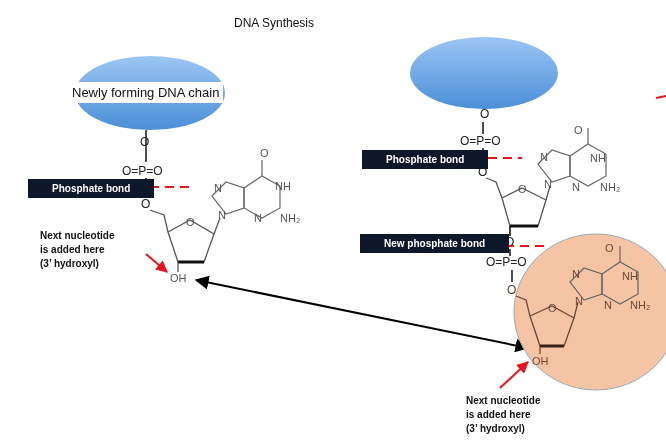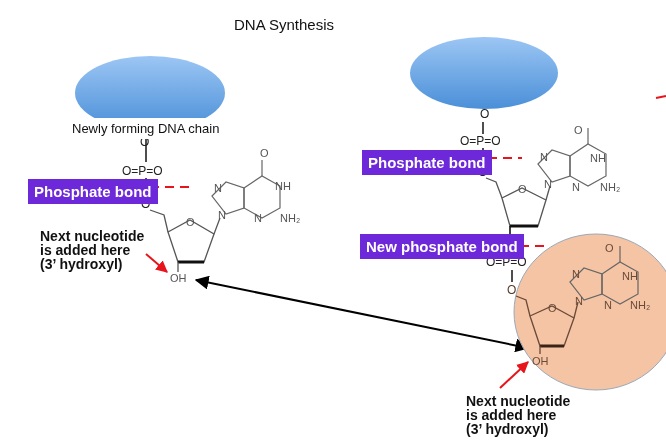--- a/index.html
+++ b/index.html
@@ -1,21 +1,21 @@
 <!DOCTYPE html>
 <html><head>
 <meta charset="utf-8">
 <style>
   html, body { margin: 0; padding: 0; background: #ffffff; }
   body { width: 666px; height: 446px; position: relative; overflow: hidden; font-family: "Liberation Sans", sans-serif; }
   #stage { position: absolute; left: 0; top: 0; width: 666px; height: 446px; }
-  .title { position: absolute; left: 234px; top: 16px; font-size: 15px; color: #111; }
+  .title { position: absolute; left: 234px; top: 16px; font-size: 12px; color: #111; }
   .chain-label { position: absolute; font-size: 13px; color: #111; background: #fff; white-space: nowrap; padding: 3px 4px; }
-  .red-tag { position: absolute; background: #6d28d9; color: #fff; font-weight: bold; font-size: 15px; padding: 4px 6px; white-space: nowrap; }
-  .note { position: absolute; font-weight: bold; font-size: 14px; line-height: 14px; color: #111; }
+  .red-tag { position: absolute; background: #0f172a; color: #fff; font-weight: bold; font-size: 10px; padding: 4px 24px; white-space: nowrap; }
+  .note { position: absolute; font-weight: bold; font-size: 10px; line-height: 14px; color: #111; }
   svg text { font-family: "Liberation Sans", sans-serif; }
 </style>
 </head>
 <body>
 
 <div id="stage">
 
   <div class="title">DNA Synthesis</div>
 
   <svg width="666" height="446" style="position:absolute;left:0;top:0;">
@@ -113,21 +113,21 @@
     <text x="605" y="252" font-size="11" fill="#6a4a38">O</text>
     <text x="622" y="280" font-size="11" fill="#6a4a38">NH</text>
     <text x="604" y="309" font-size="11" fill="#6a4a38">N</text>
     <text x="630" y="309" font-size="11" fill="#6a4a38">NH₂</text>
 
     <line x1="500" y1="388" x2="528" y2="362" stroke="#e8141b" stroke-width="2" marker-end="url(#arrowRed)"></line>
 
     <line x1="656" y1="98" x2="666" y2="96" stroke="#e8141b" stroke-width="2"></line>
   </svg>
 
-  <div class="chain-label" style="left:68px;top:82px;margin-top:36px;">Newly forming DNA chain</div>
+  <div class="chain-label" style="left:68px;top:82px;">Newly forming DNA chain</div>
   <div class="red-tag" style="left:28px;top:179px;">Phosphate bond</div>
   <div class="note" style="left:40px;top:229px;">
     <div>Next nucleotide</div>
     <div>is added here</div>
     <div>(3’ hydroxyl)</div>
   </div>
 
   <div class="red-tag" style="left:362px;top:150px;">Phosphate bond</div>
   <div class="red-tag" style="left:360px;top:234px;text-align:center;">New phosphate bond</div>
   <div class="note" style="left:466px;top:394px;">

